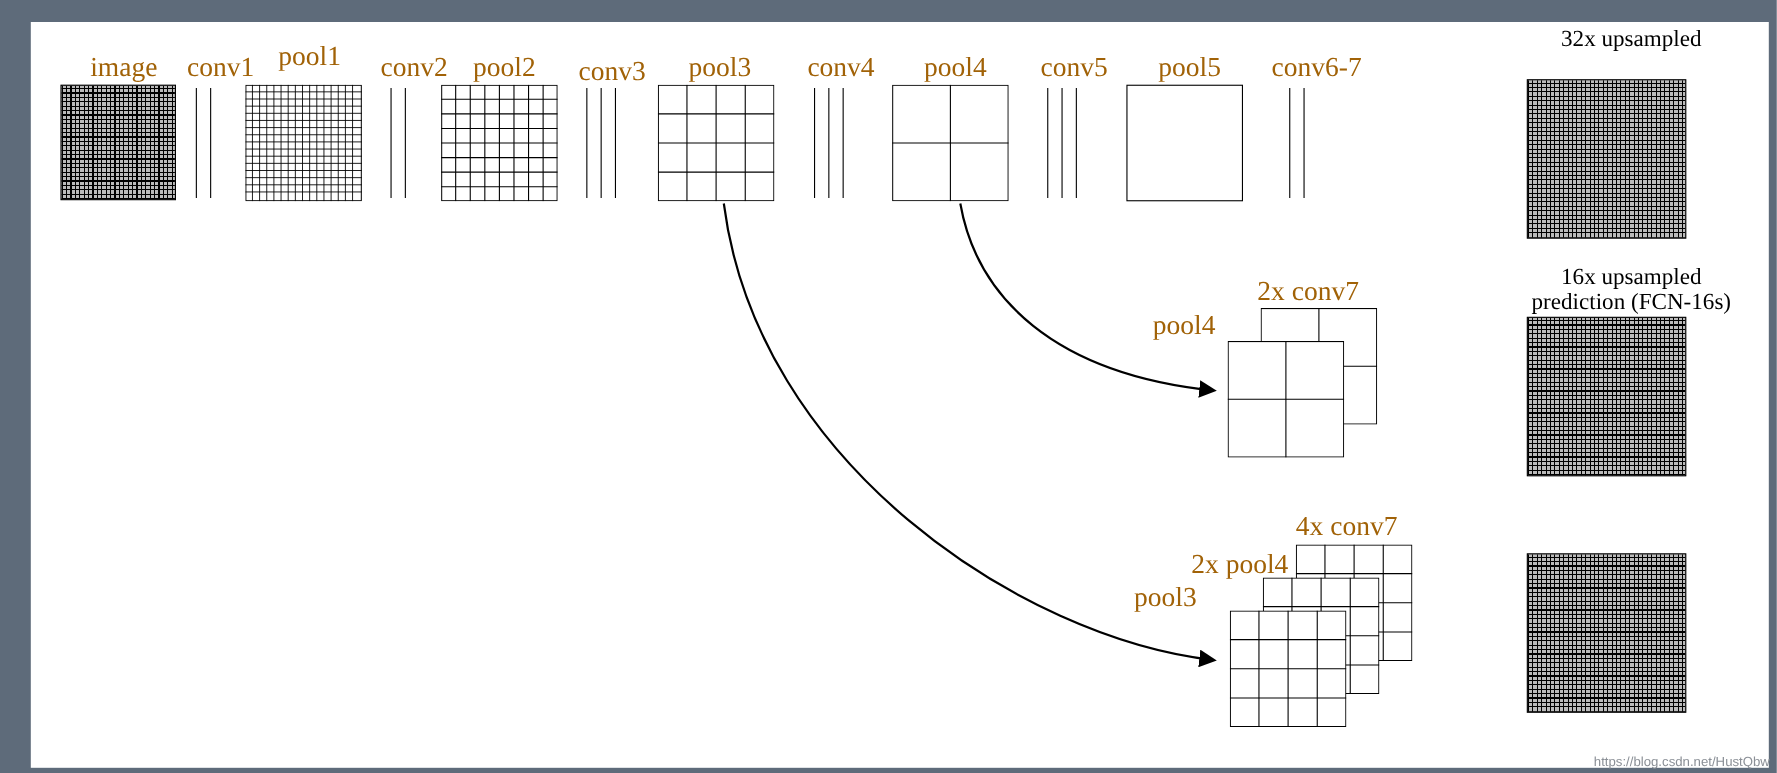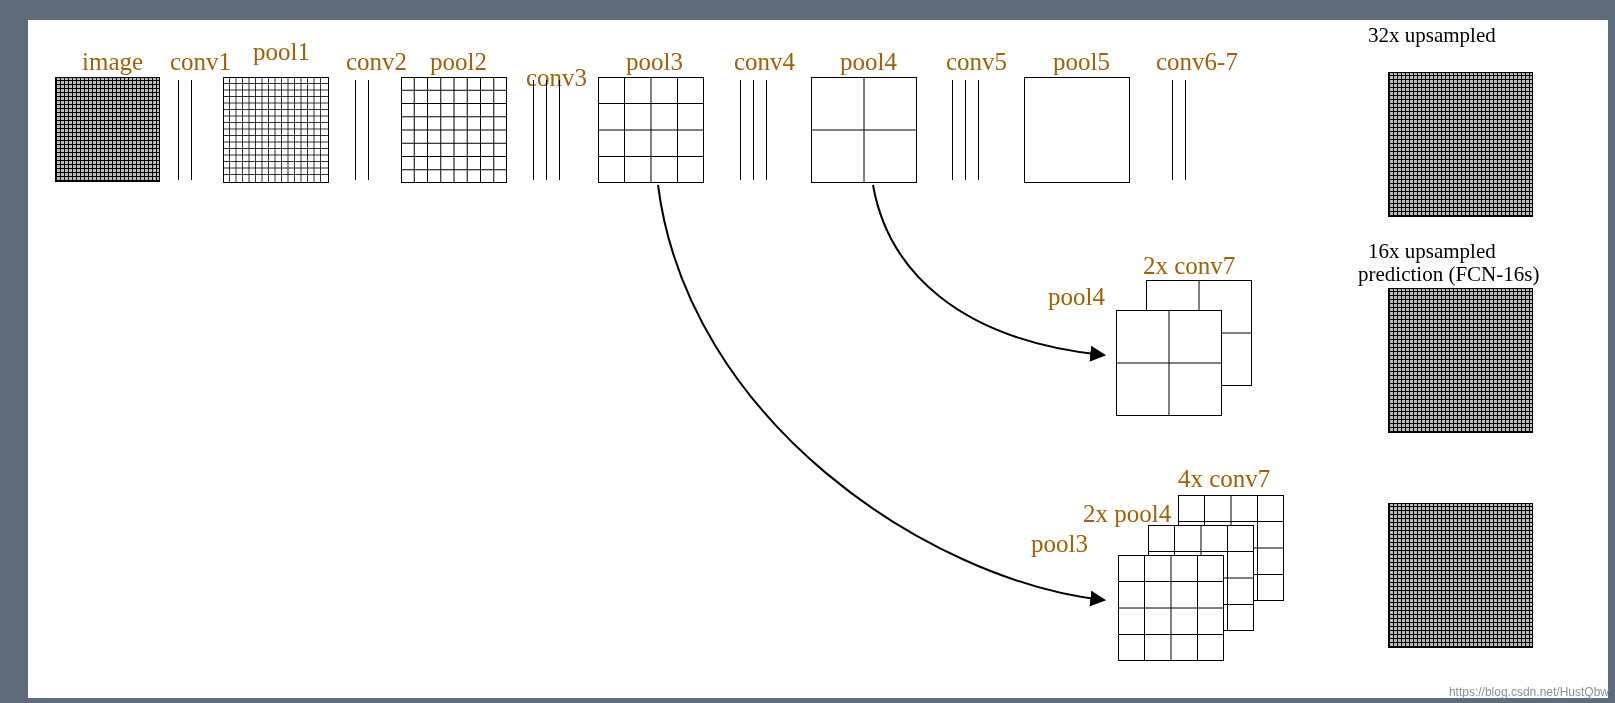--- a/index.html
+++ b/index.html
@@ -1,39 +1,39 @@
 <!DOCTYPE html>
 <html><head>
 <meta charset="utf-8">
 <style>
   html,body{margin:0;padding:0;background:#5e6b7a;font-family:"Times New Roman",serif;color:#000;
             width:1615px;height:703px;overflow:hidden}
   .sheet{position:absolute;left:28px;top:20px;width:1580px;height:678px;background:#fff}
   .abs{position:absolute}
   .lbl{font-size:25px;color:#a16207;white-space:nowrap}
-  .lbl2{font-size:21px;white-space:nowrap}
+  .lbl2{font-size:21px;text-align:center;white-space:nowrap}
   .grid{border:1px solid #000;box-sizing:border-box;background:#fff}
   .bars span{display:inline-block;width:0;height:100px;border-left:1.2px solid #000;margin-right:12px}
   .dense{background:
     repeating-linear-gradient(0deg,#000 0 1px,transparent 1px 4px),
     repeating-linear-gradient(90deg,#000 0 1px,transparent 1px 4px);
     background-color:#bbb;border:1px solid #000;box-sizing:border-box}
   .watermark{position:absolute;right:6px;bottom:4px;font-size:12px;color:#8a8f96;font-family:Liberation Sans, sans-serif}
 </style>
 </head>
 <body>
 
 <div class="sheet">
 
   <div class="abs lbl" style="left:54px;top:28px">image</div>
   <div class="abs lbl" style="left:142px;top:28px">conv1</div>
   <div class="abs lbl" style="left:225px;top:18px">pool1</div>
   <div class="abs lbl" style="left:318px;top:28px">conv2</div>
   <div class="abs lbl" style="left:402px;top:28px">pool2</div>
-  <div class="abs lbl" style="left:498px;top:44px">conv3</div>
+  <div class="abs lbl" style="left:498px;top:32px">conv3</div>
   <div class="abs lbl" style="left:598px;top:28px">pool3</div>
   <div class="abs lbl" style="left:706px;top:28px">conv4</div>
   <div class="abs lbl" style="left:812px;top:28px">pool4</div>
   <div class="abs lbl" style="left:918px;top:28px">conv5</div>
   <div class="abs lbl" style="left:1025px;top:28px">pool5</div>
   <div class="abs lbl" style="left:1128px;top:28px">conv6-7</div>
 
   <div class="abs dense" style="left:27px;top:57px;width:105px;height:105px"></div>
 
   <div class="abs bars" style="left:150px;top:60px">

